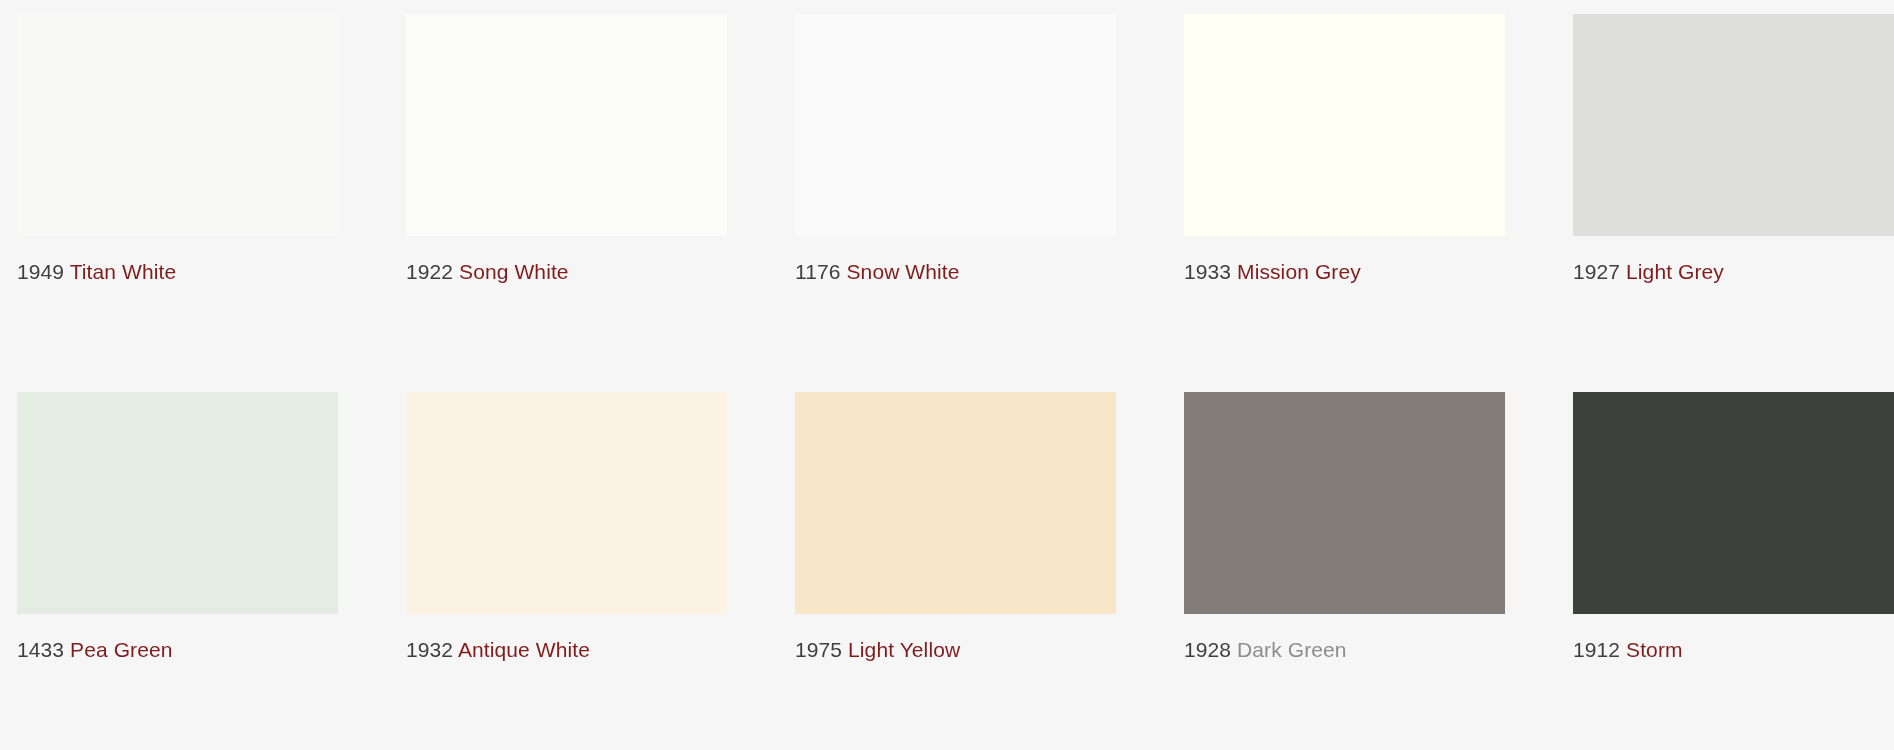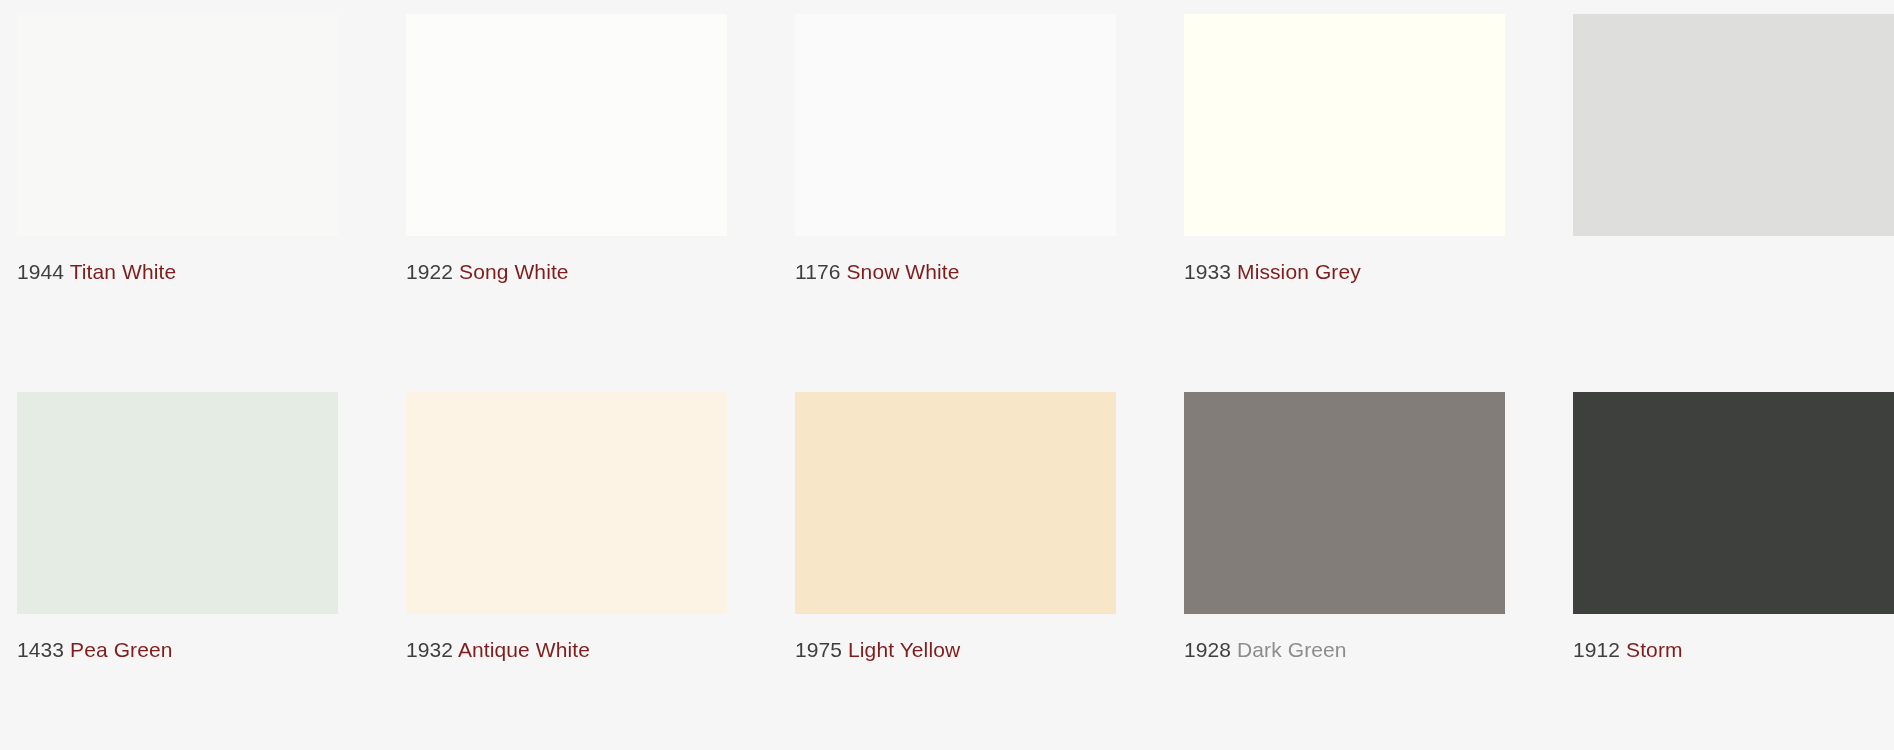--- a/index.html
+++ b/index.html
@@ -68,21 +68,21 @@
 </head>
 <body>
 
 <div id="palette-grid">
 
   <div class="swatch-row" id="swatch-row-1">
 
     <div class="swatch-cell">
       <span class="swatch-chip" style="background-color: rgb(248, 248, 247);"></span>
       <div class="swatch-label">
-        <span class="swatch-code">1944</span>
+        <span class="swatch-code">1949</span>
         <span class="swatch-name">Titan White</span>
       </div>
     </div>
 
     <div class="swatch-cell">
       <span class="swatch-chip" style="background-color: rgb(252, 252, 250);"></span>
       <div class="swatch-label">
         <span class="swatch-code">1922</span>
         <span class="swatch-name">Song White</span>
       </div>
@@ -99,20 +99,24 @@
     <div class="swatch-cell">
       <span class="swatch-chip" style="background-color: rgb(255, 255, 244);"></span>
       <div class="swatch-label">
         <span class="swatch-code">1933</span>
         <span class="swatch-name">Mission Grey</span>
       </div>
     </div>
 
     <div class="swatch-cell">
       <span class="swatch-chip" style="background-color: rgb(222, 222, 220);"></span>
+      <div class="swatch-label">
+        <span class="swatch-code">1927</span>
+        <span class="swatch-name">Light Grey</span>
+      </div>
     </div>
 
   </div>
 
   <div class="swatch-row" id="swatch-row-2">
 
     <div class="swatch-cell">
       <span class="swatch-chip" style="background-color: rgb(228, 236, 227);"></span>
       <div class="swatch-label">
         <span class="swatch-code">1433</span>

